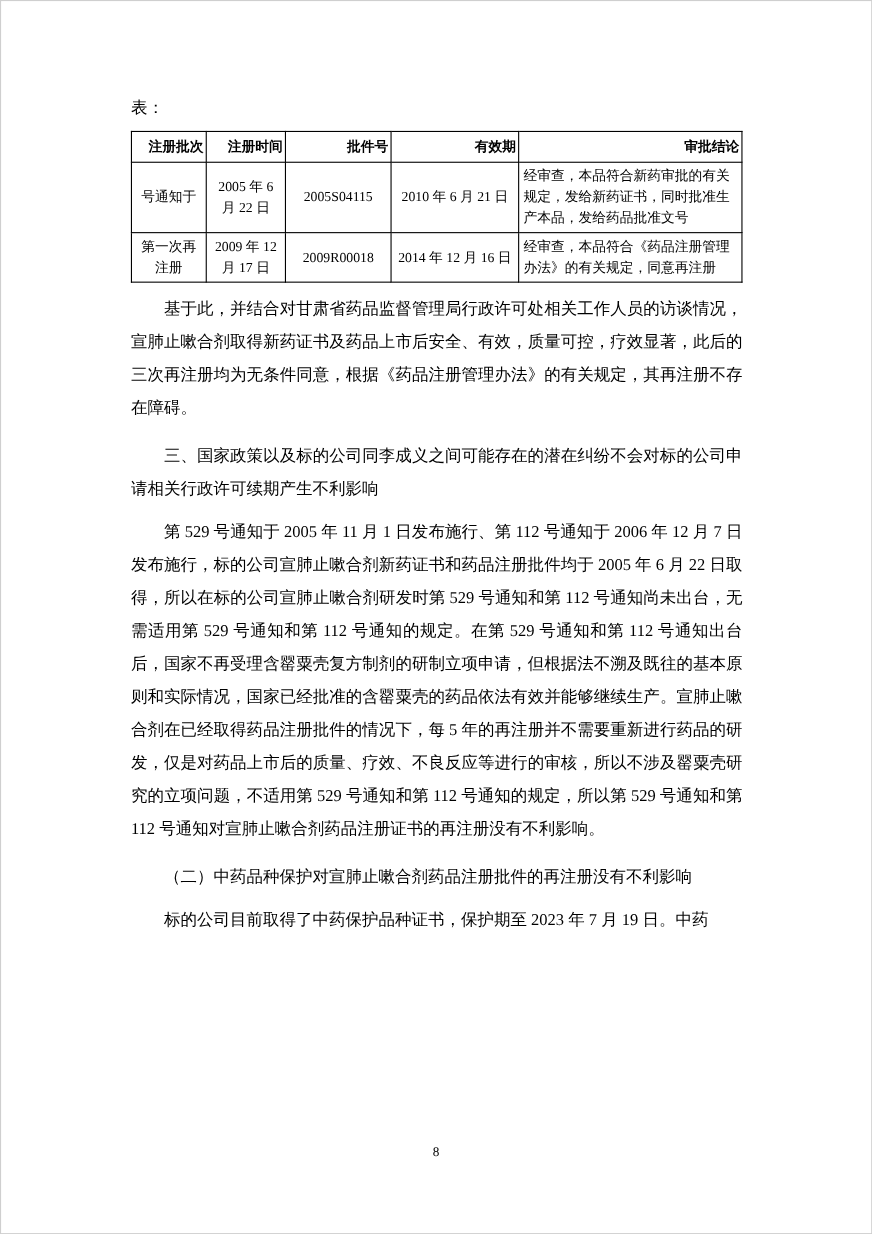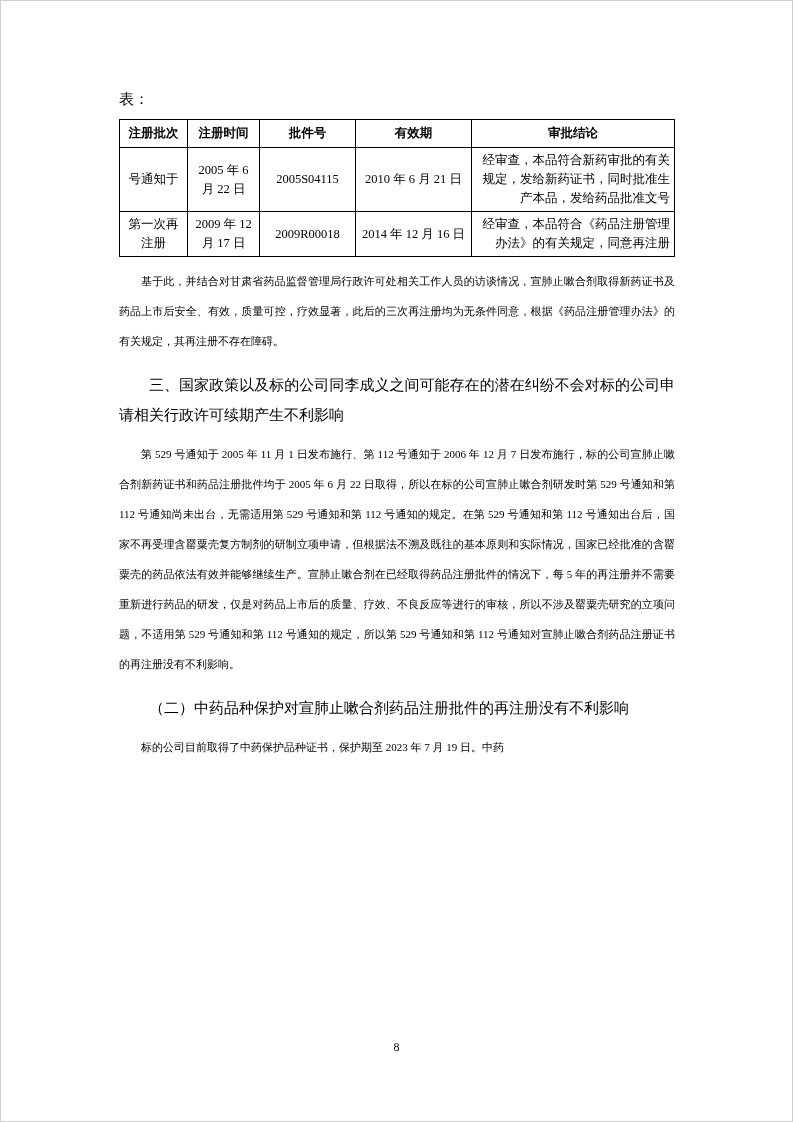--- a/index.html
+++ b/index.html
@@ -31,27 +31,27 @@
   }
   table.reg th, table.reg td {
     border: 1px solid #000000;
     padding: 3px 4px;
     vertical-align: middle;
     line-height: 19px;
     word-break: break-all;
   }
   table.reg th {
     font-weight: bold;
-    text-align: center;
+    text-align: right;
     padding: 4px 2px;
   }
   td.c { text-align: center; }
-  td.l { text-align: right; }
+  td.l { text-align: left; }
   .body-p {
-    font-size: 11px;
+    font-size: 15px;
     line-height: 30px;
     text-align: justify;
     text-indent: 2em;
     margin-top: 9px;
     word-break: break-all;
   }
   .heading {
     font-size: 15px;
     line-height: 30px;
     font-weight: normal;

